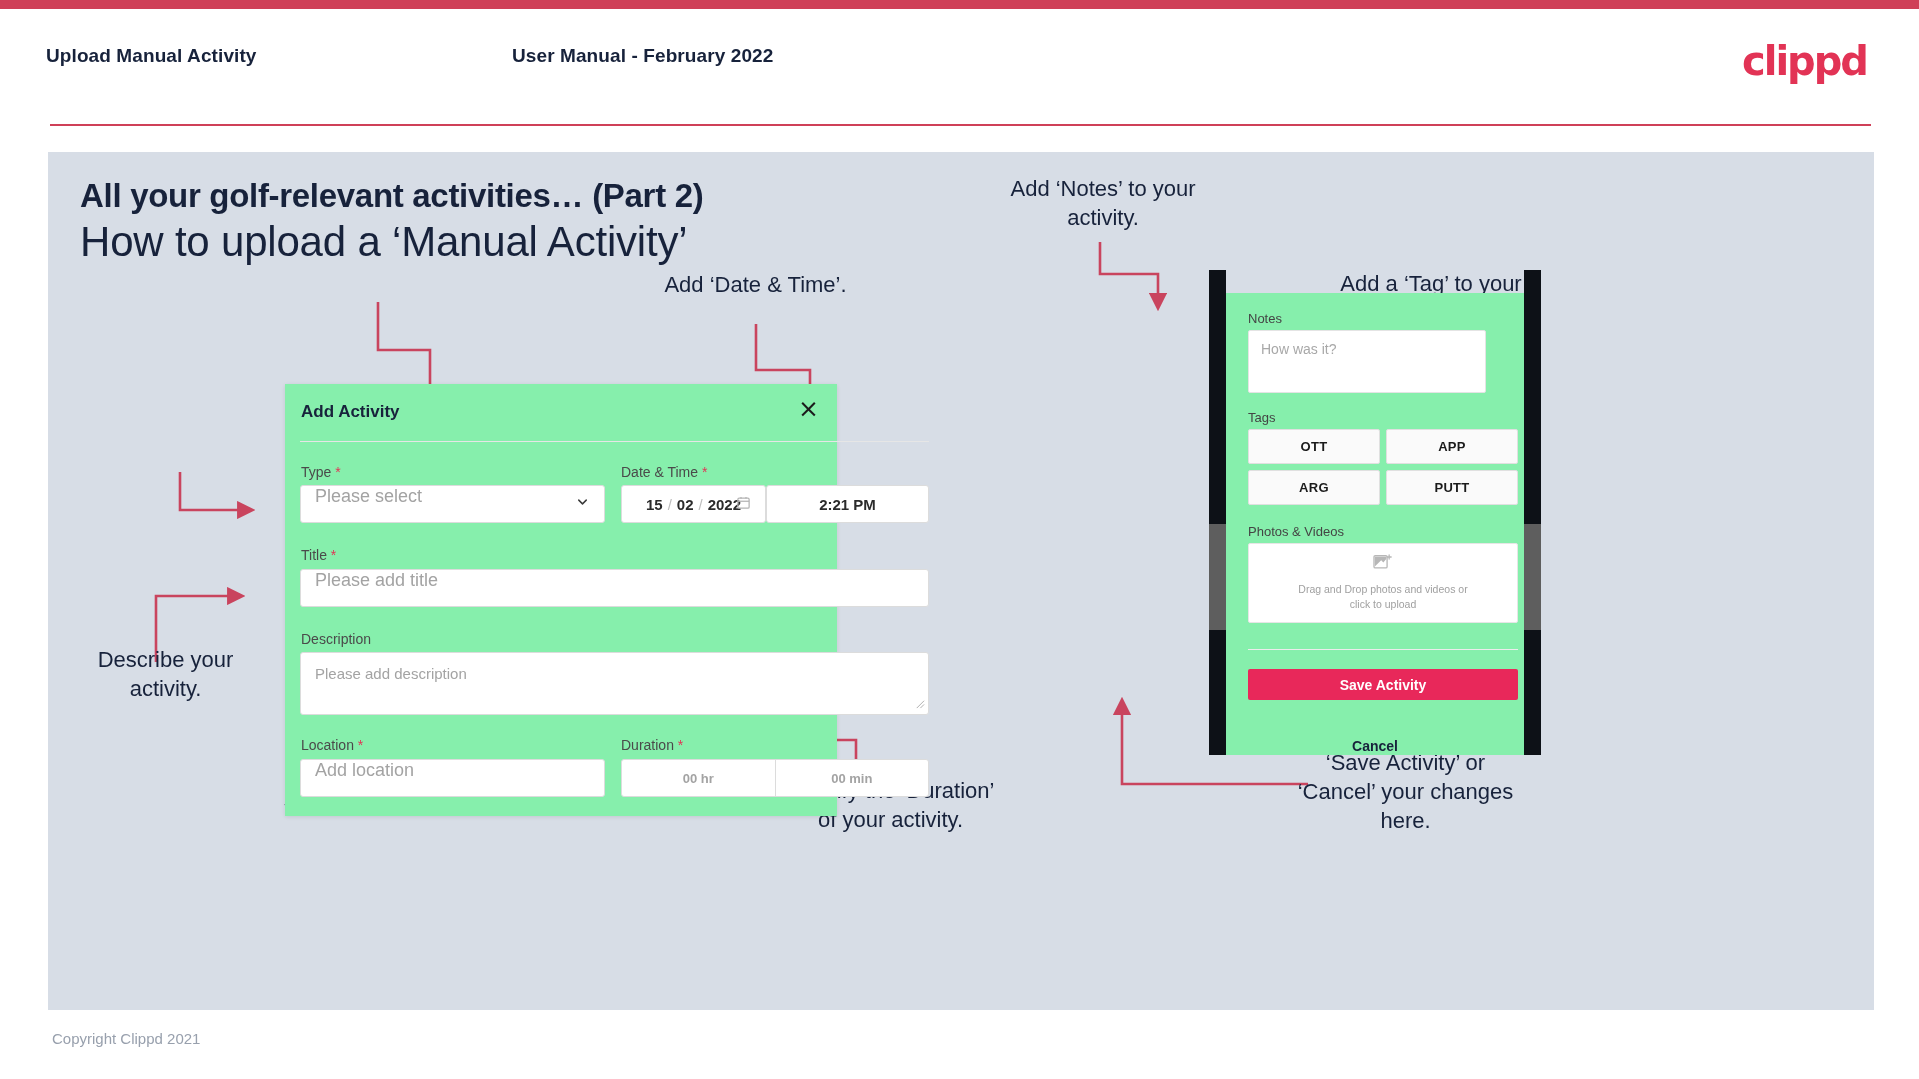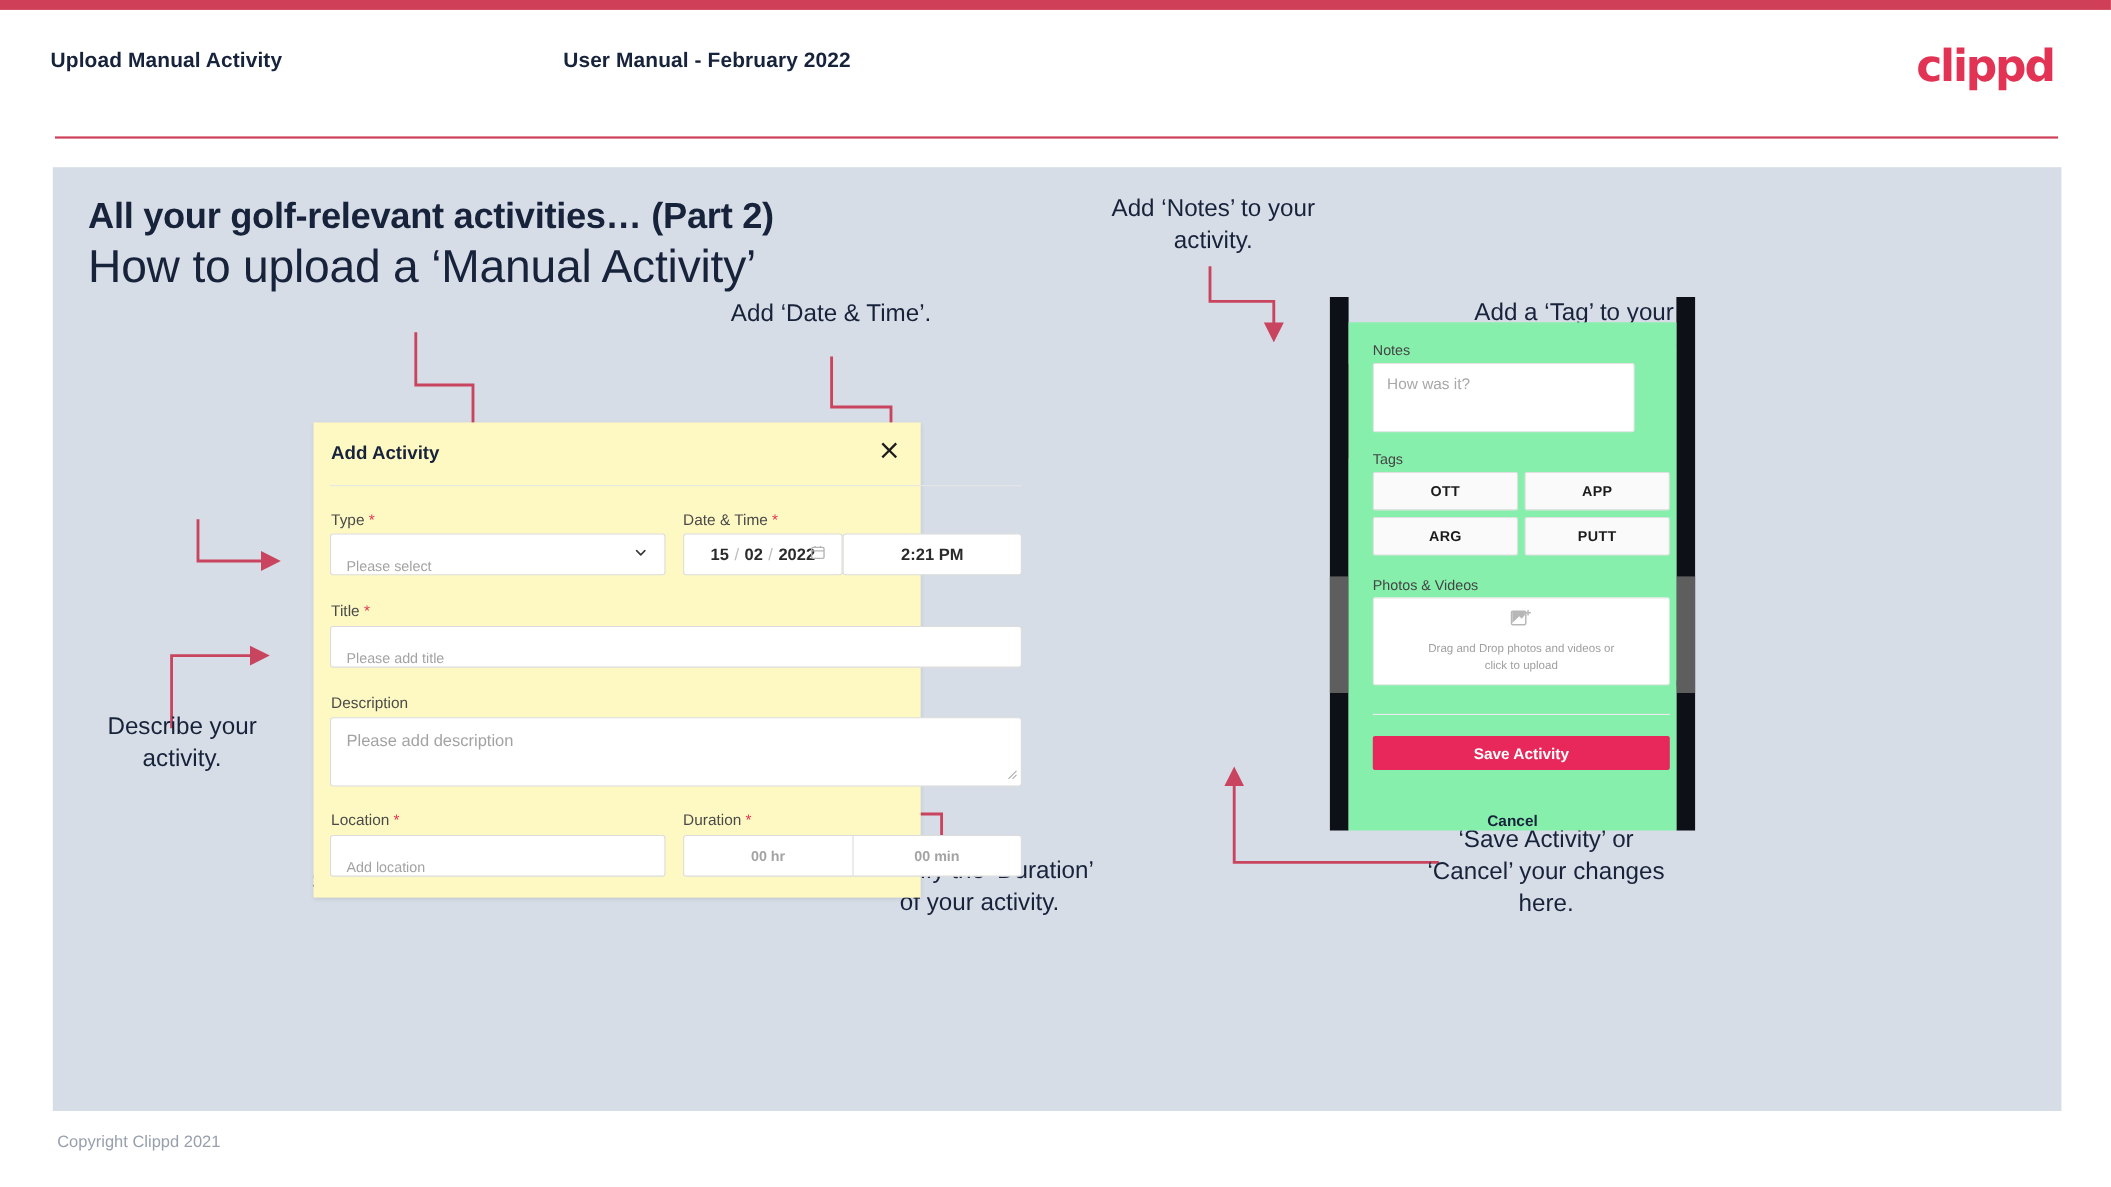--- a/index.html
+++ b/index.html
@@ -71,21 +71,21 @@
 
   
   .connectors {
     position: absolute; left: 0; top: 0;
     width: 1826px; height: 858px;
     pointer-events: none;
   }
   .dialog2 {
     position: absolute; left: 237px; top: 232px;
     width: 552px; height: 432px;
-    background: #fef9c3;
+    background: #86efac;
     box-shadow: 0 1px 4px rgba(0,0,0,.10);
   }
   .dlg-head {
     position: absolute; left: 16px; top: 18px;
     font-size: 17px; font-weight: 700; color: #17223b;
   }
   .dlg-close {
     position: absolute; right: 18px; top: 12px;
     font-size: 25px; font-weight: 400; color: #1b1b1b;
     line-height: 25px; cursor: pointer;
@@ -100,22 +100,22 @@
     position: absolute;
     font-size: 14px; color: #4a4a4a; font-weight: 400;
   }
   .req { color: #e23355; }
 
   .inp {
     position: absolute;
     background: #fff;
     border: 1px solid #dcdcdc;
     border-radius: 3px;
-    display: flex; align-items: flex-end;
-    font-size: 13px; color: #a3a3a3;
+    display: flex; align-items: flex-start;
+    font-size: 18px; color: #a3a3a3;
     padding: 0 14px;
   }
   .inp .caret {
     position: absolute; right: 14px; top: 50%;
     transform: translateY(-50%);
   }
 
   .date-inp {
     position: absolute;
     background: #fff;

